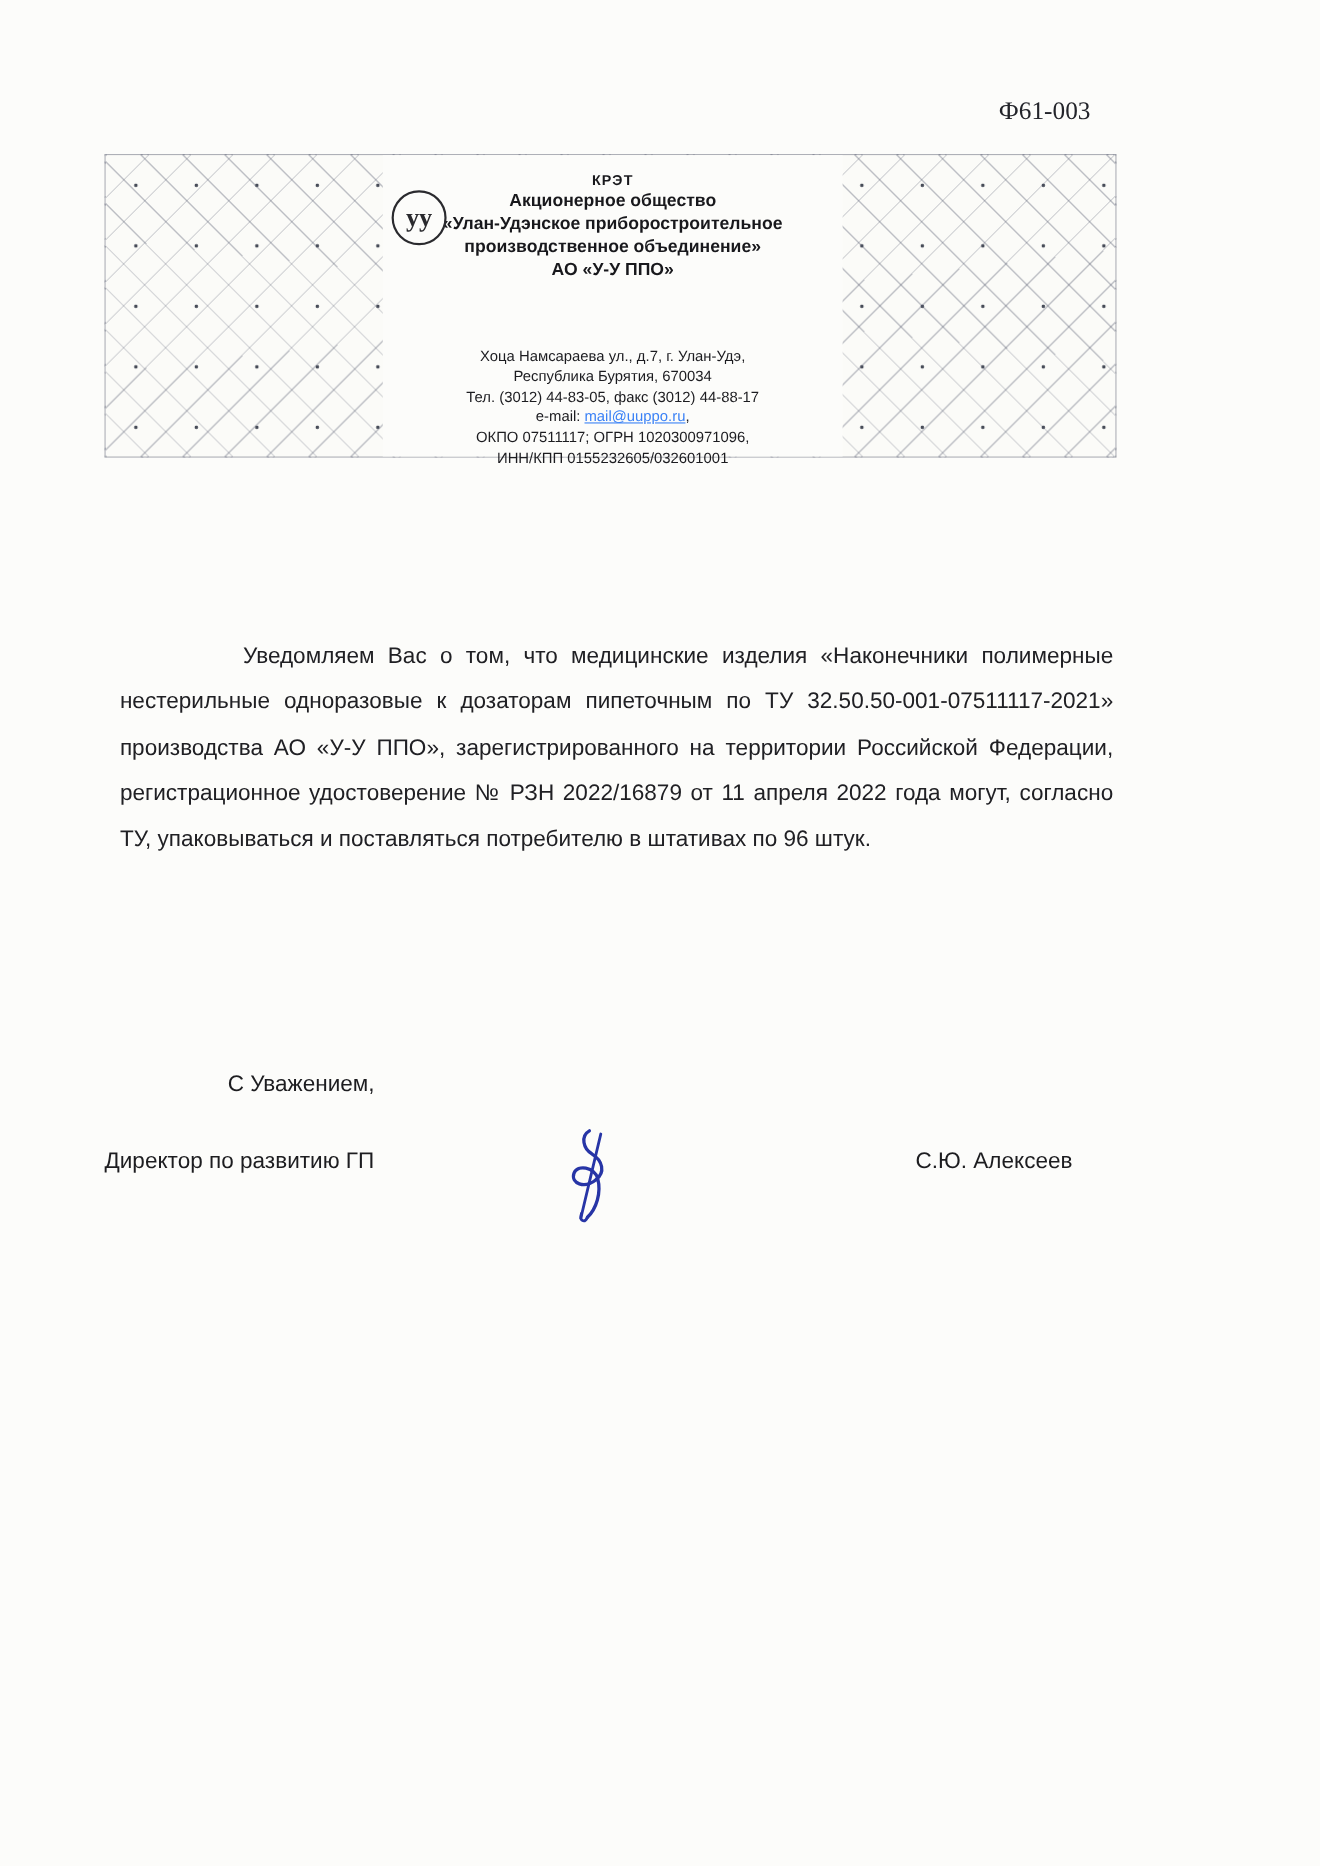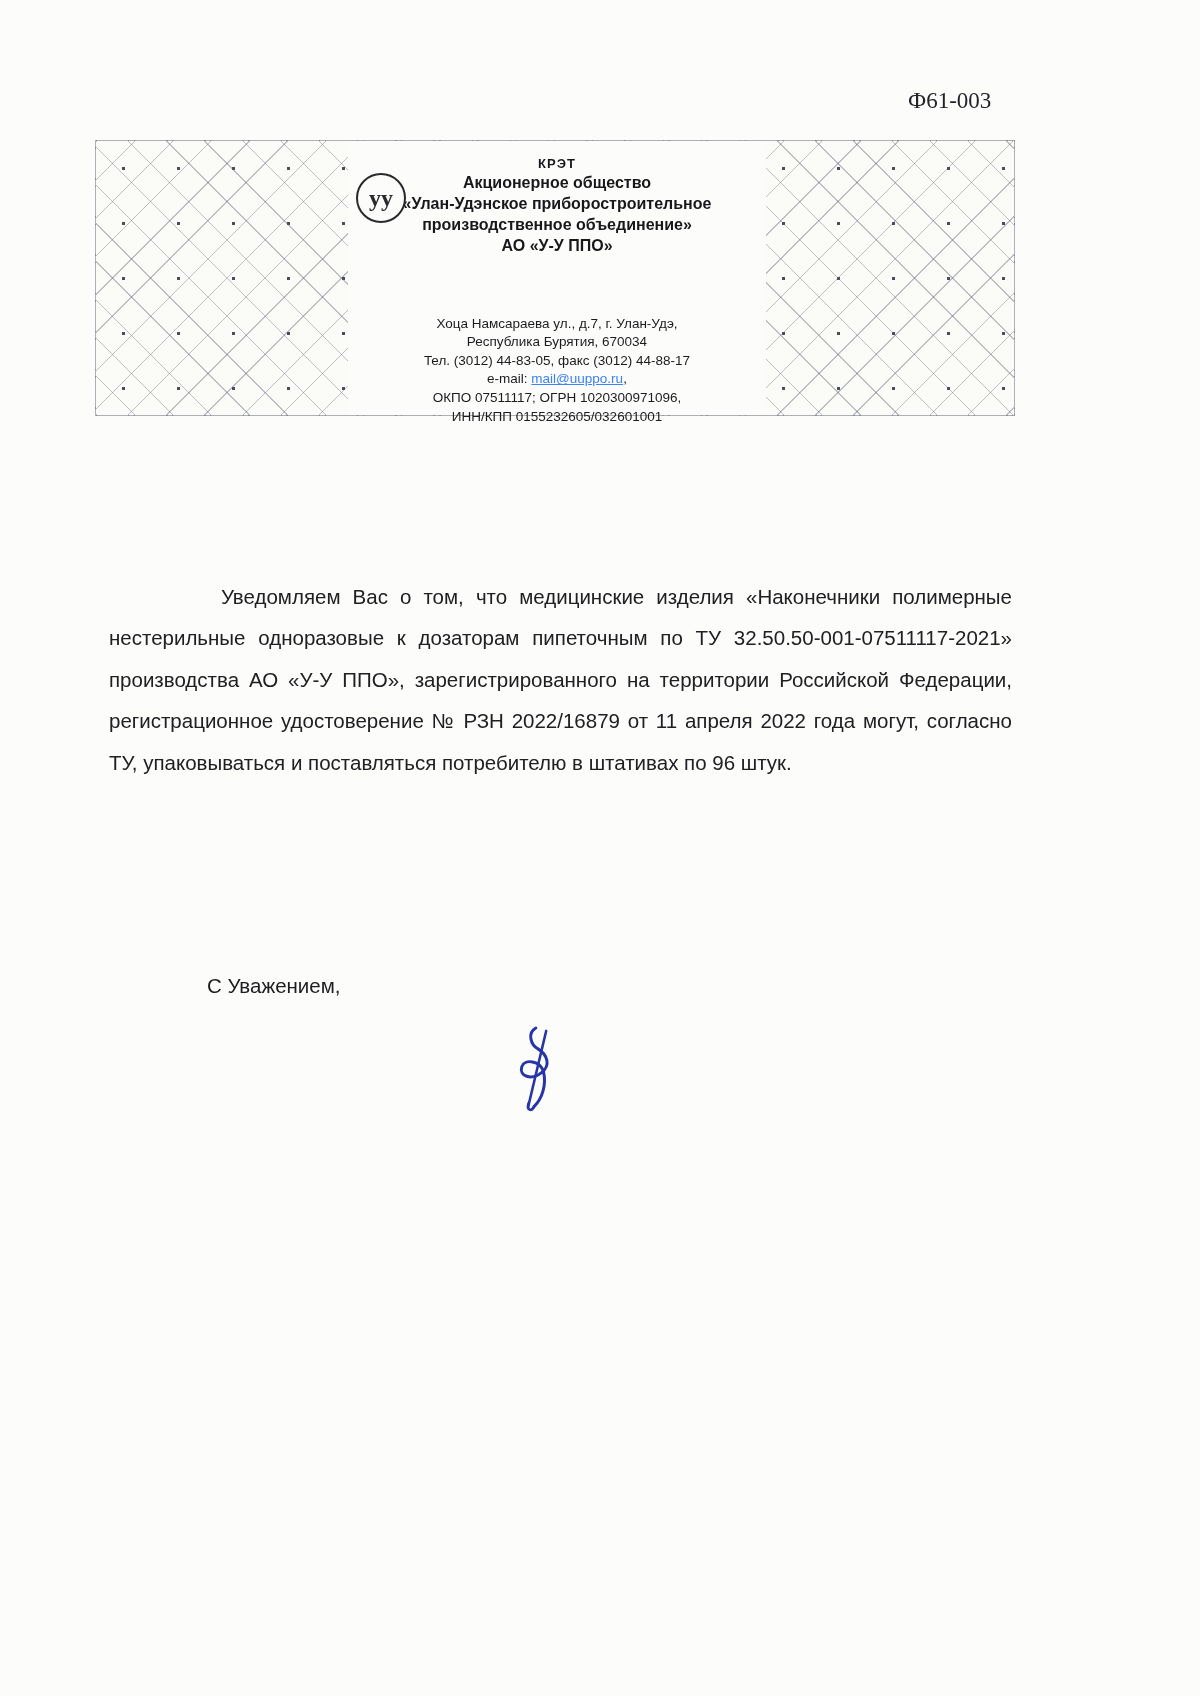--- a/index.html
+++ b/index.html
@@ -106,20 +106,24 @@
     </div>
   </div>
 
 
   <div class="body-text">
     <p>Уведомляем Вас о том, что медицинские изделия «Наконечники полимерные нестерильные одноразовые к дозаторам пипеточным по ТУ 32.50.50-001-07511117-2021» производства АО «У-У ППО», зарегистрированного на территории Российской Федерации, регистрационное удостоверение № РЗН 2022/16879 от 11 апреля 2022 года могут, согласно ТУ, упаковываться и поставляться потребителю в штативах по 96 штук.</p>
   </div>
 
   <div class="closing">С Уважением,</div>
 
+  <div class="sig-row">
+    <div>Директор по развитию ГП</div>
+    <div>С.Ю. Алексеев</div>
+  </div>
 
   <svg class="autograph" viewBox="0 0 76 92" fill="none" xmlns="http://www.w3.org/2000/svg">
     <path d="M40 6 C31 10 33 22 40 27 C49 34 51 45 41 51 C30 58 18 52 22 43 C26 35 41 39 43 50 C45 63 39 77 30 84" stroke="#2735a6" stroke-width="3" stroke-linecap="round" fill="none"></path>
     <path d="M50 10 L24 84" stroke="#2735a6" stroke-width="2.6" stroke-linecap="round" fill="none"></path>
     <path d="M30 84 C27 89 22 87 25 80" stroke="#2735a6" stroke-width="2.6" stroke-linecap="round" fill="none"></path>
   </svg>
 
 </div>
 
 </body></html>

